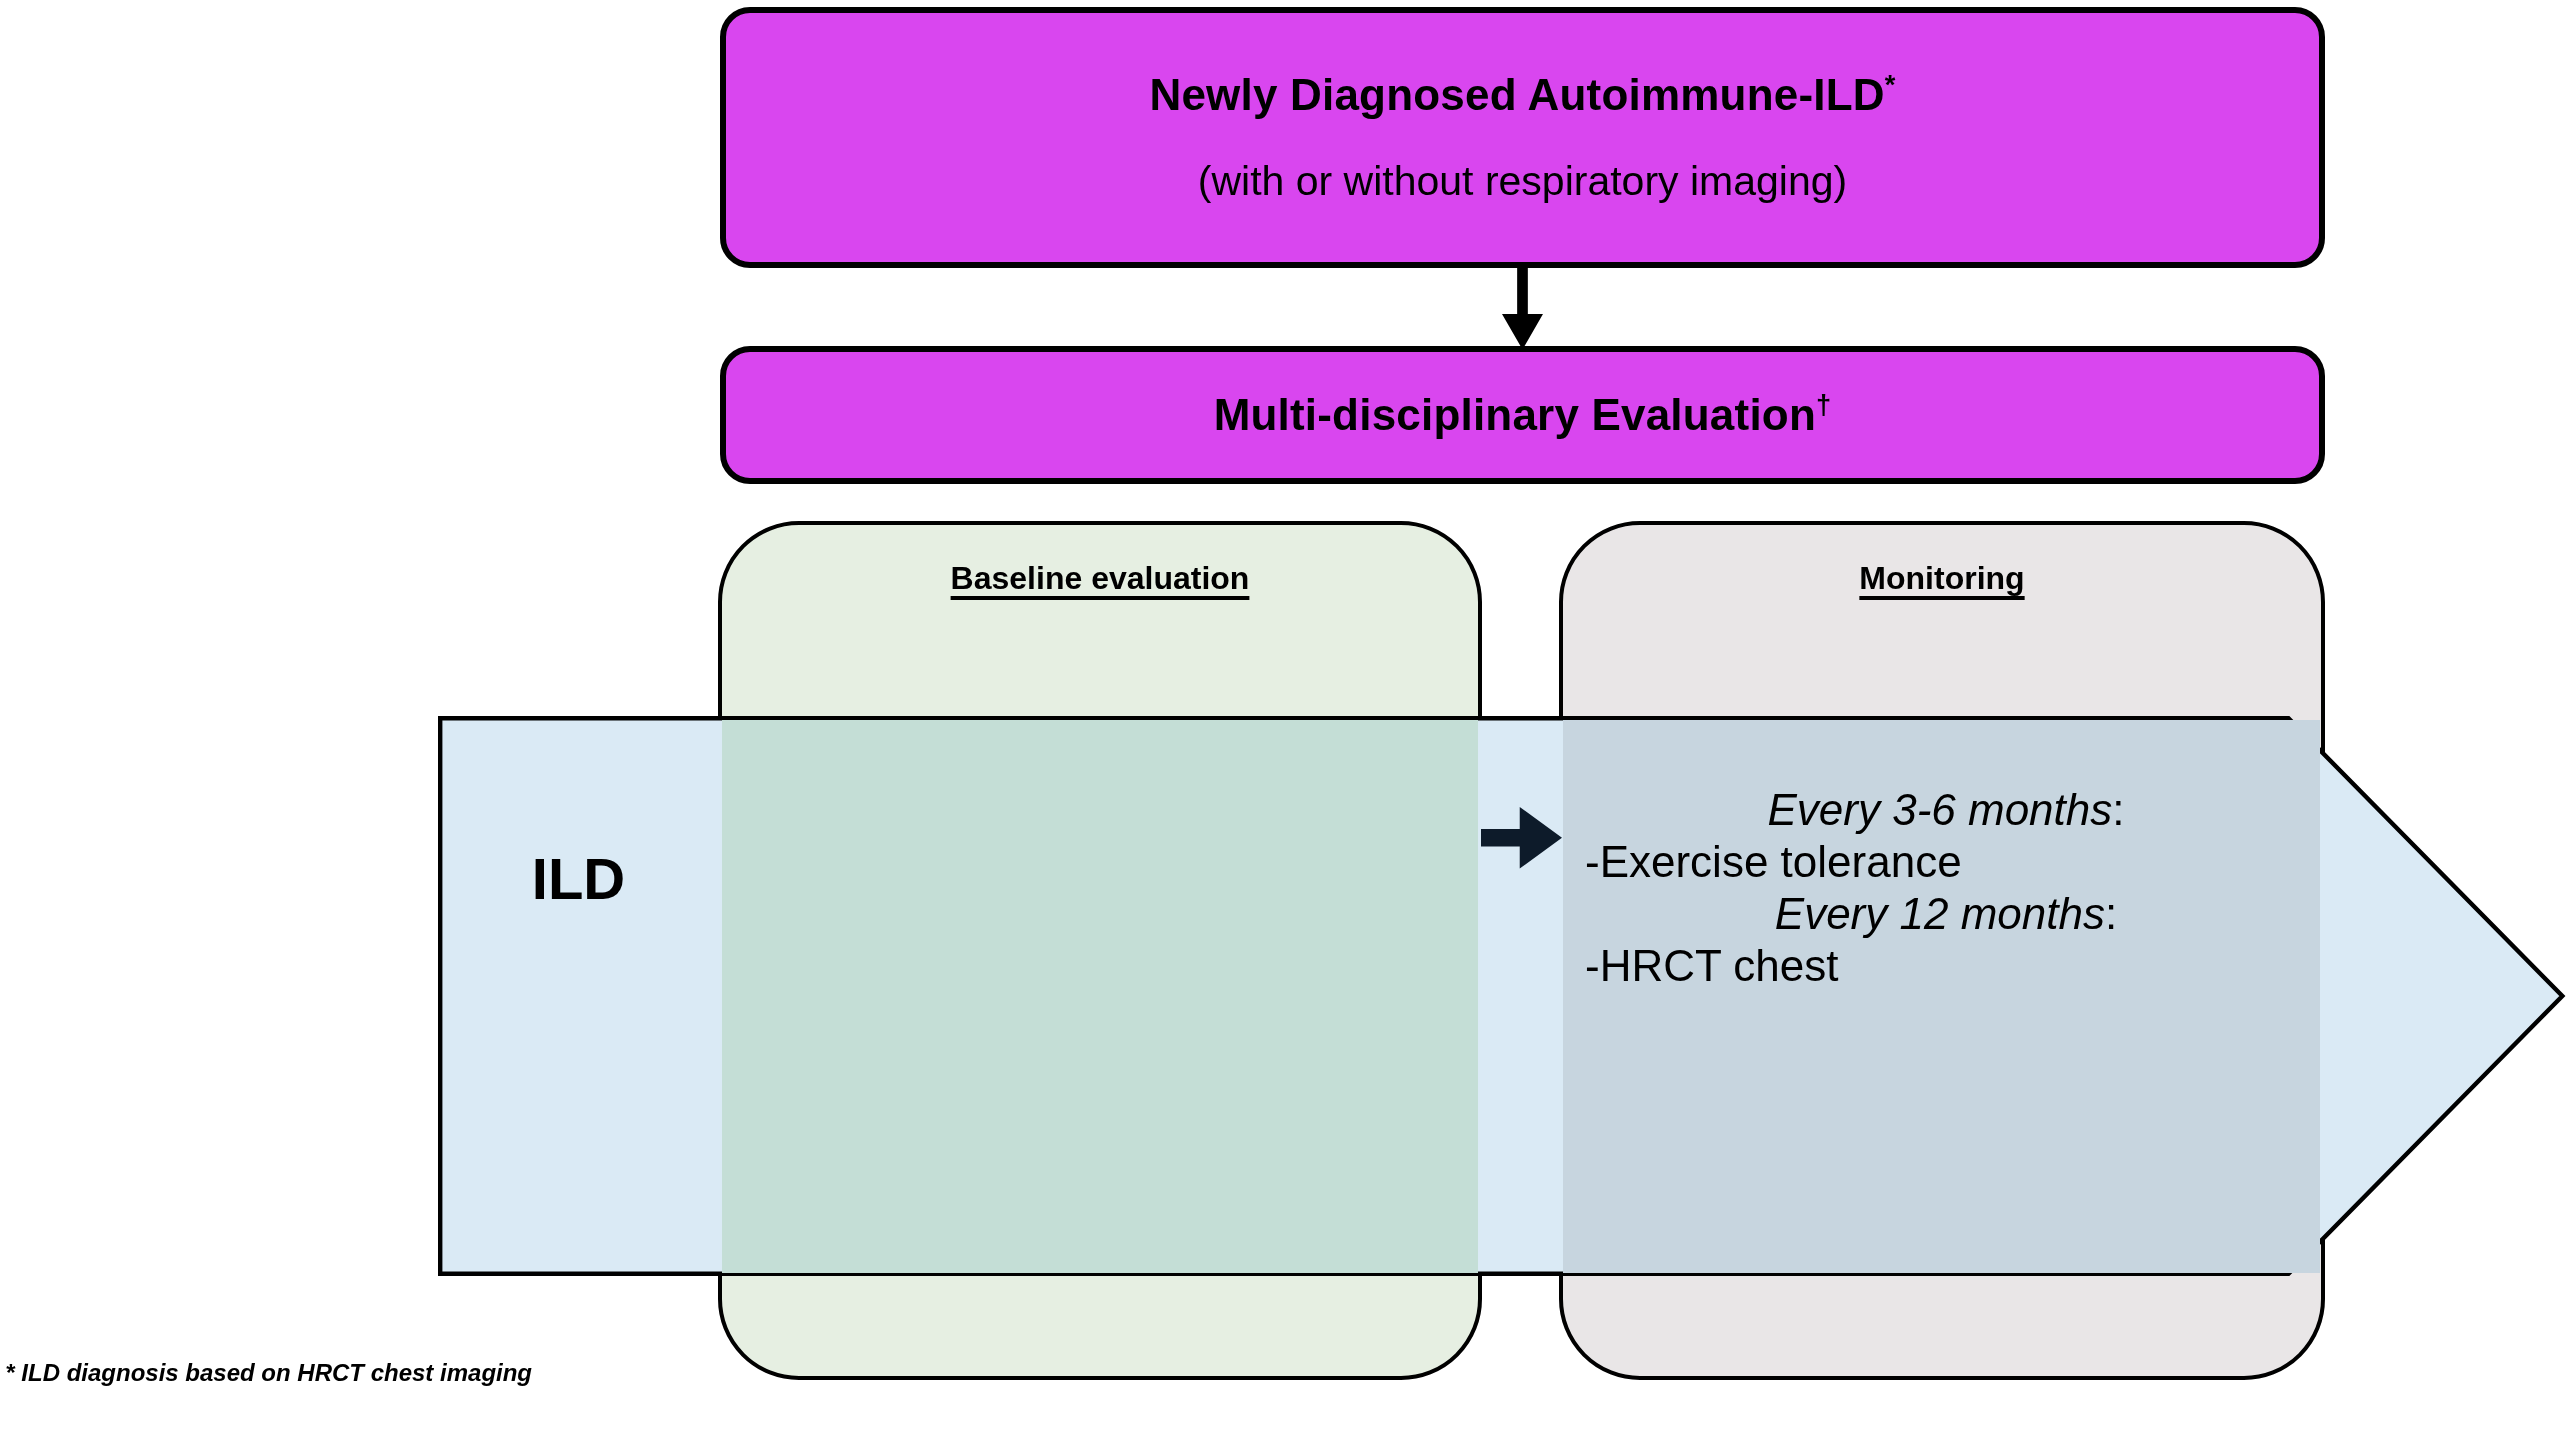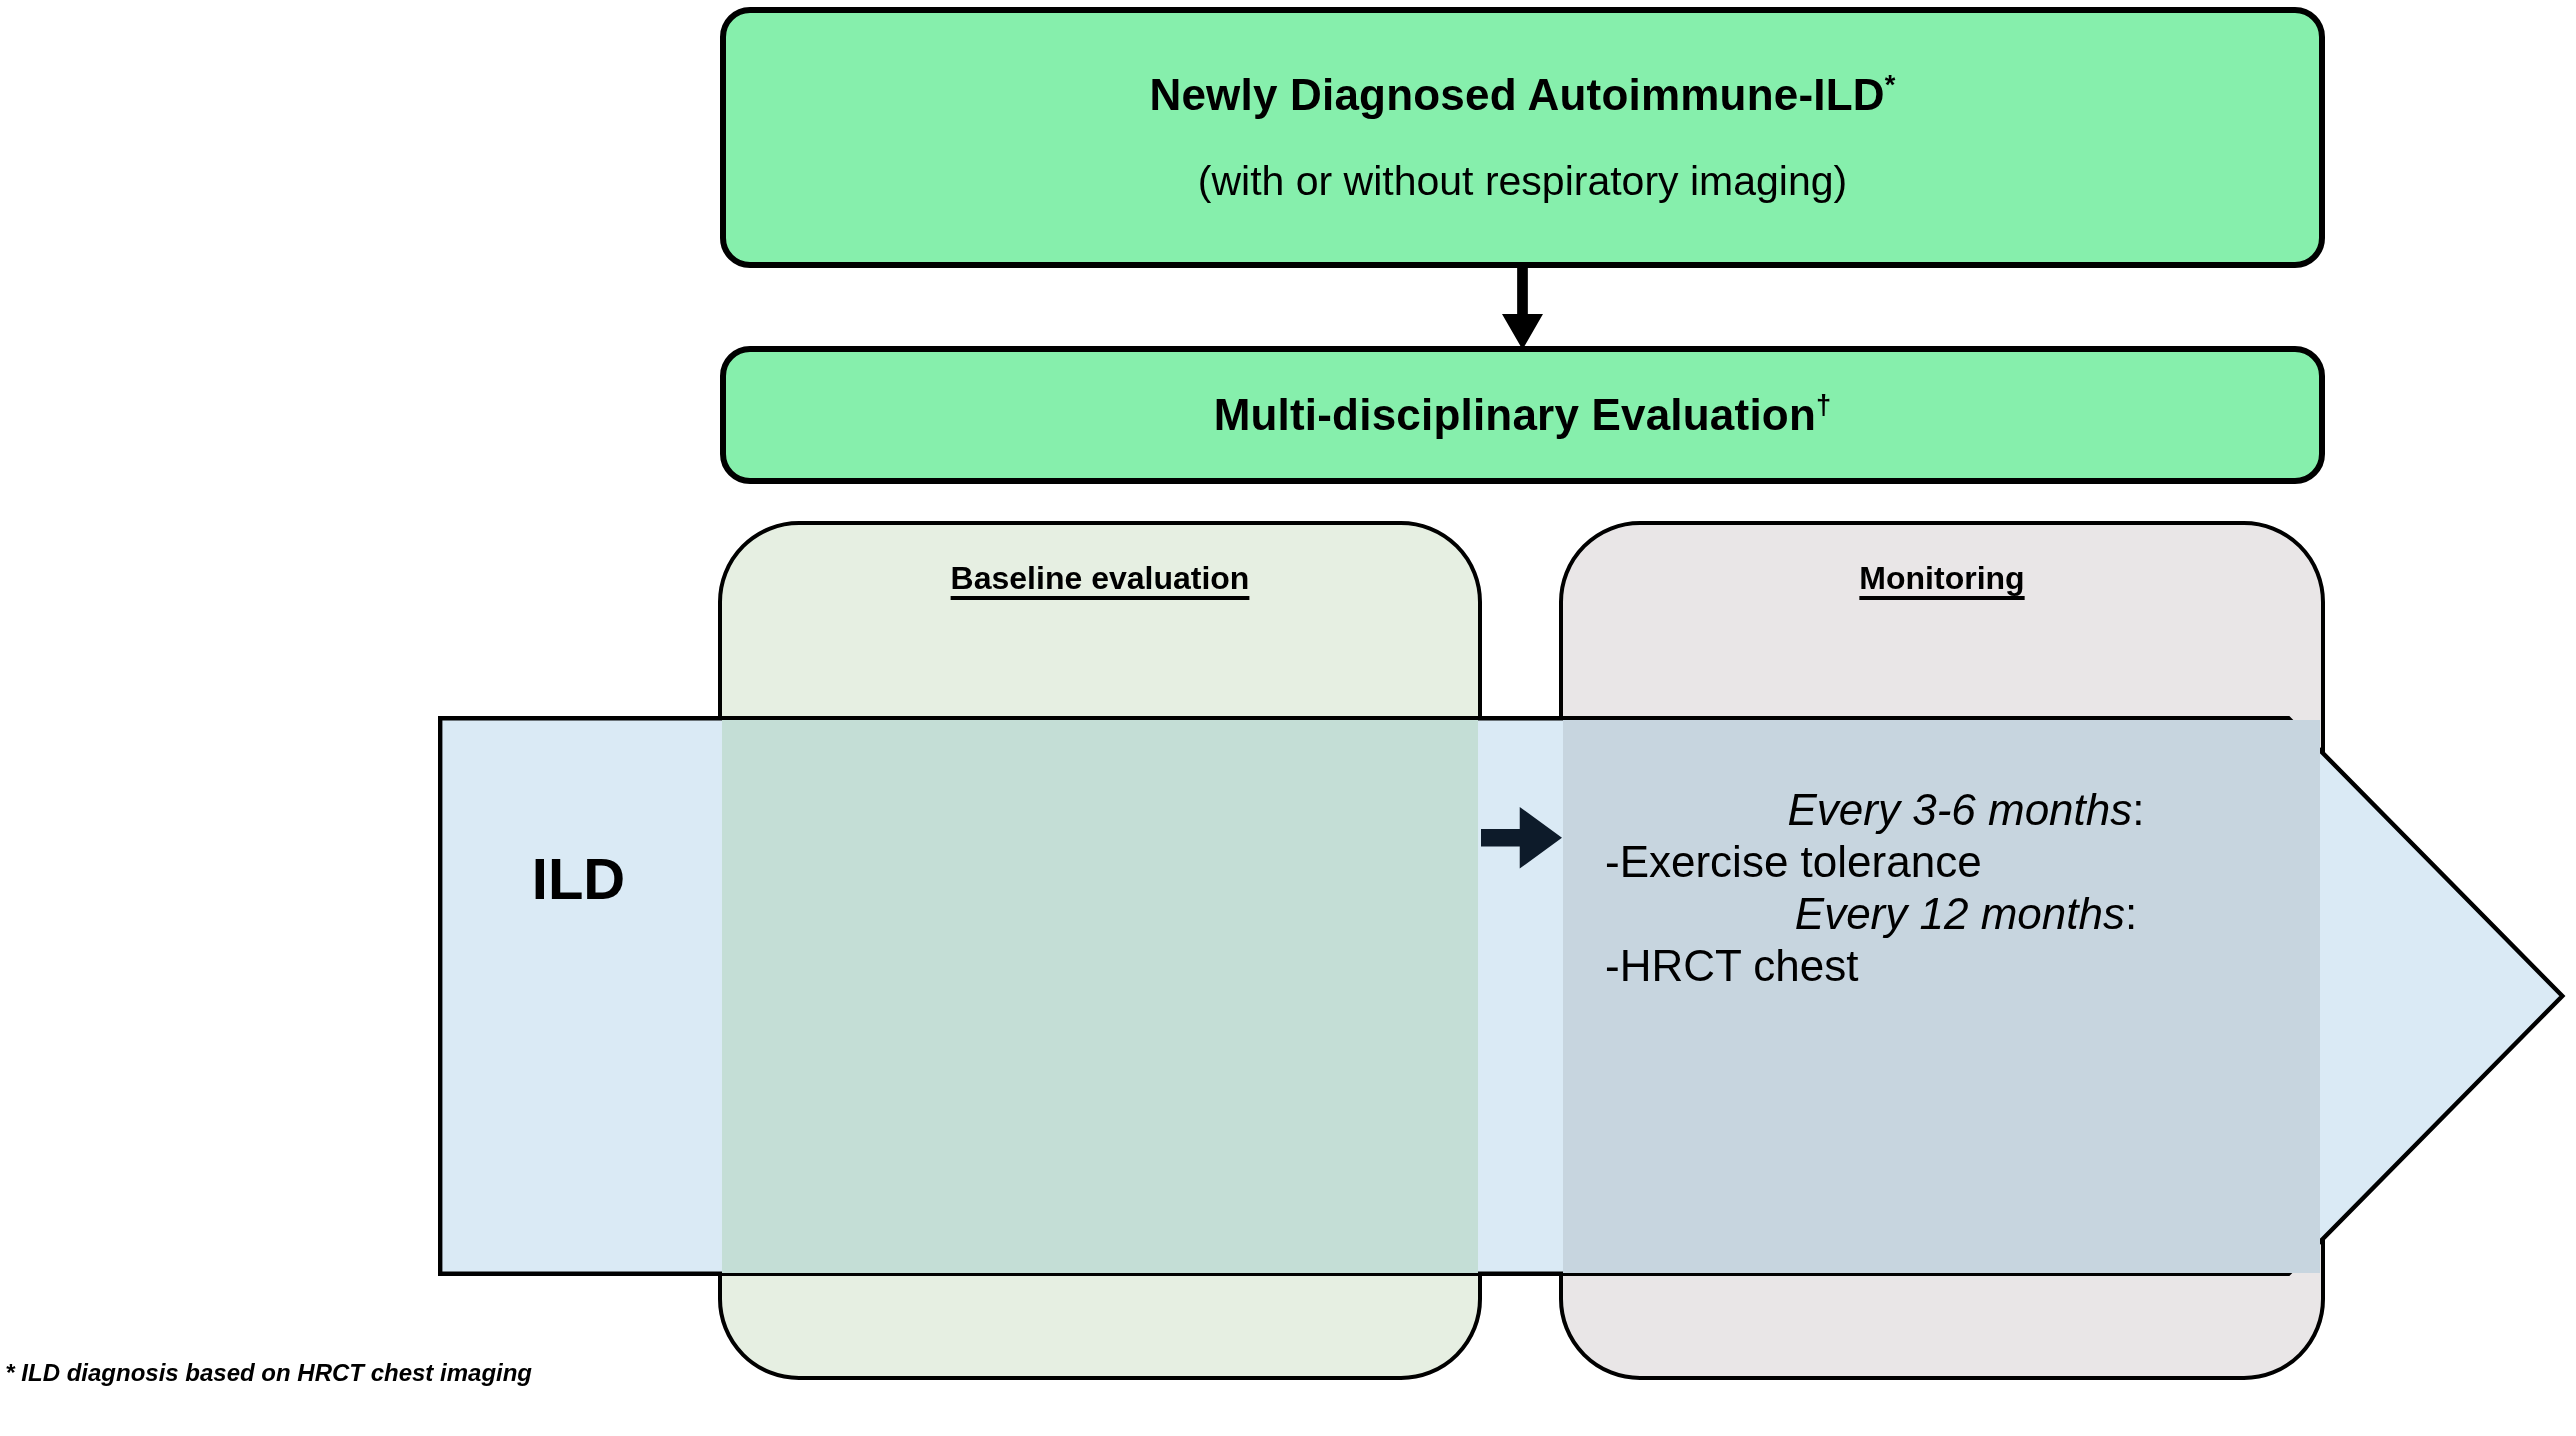--- a/index.html
+++ b/index.html
@@ -16,21 +16,21 @@
     width: 2576px;
     height: 1436px;
     background: #ffffff;
     overflow: hidden;
   }
 
   
   .topbox {
     position: absolute;
     box-sizing: border-box;
-    background: #86efac;
+    background: #d946ef;
     border: 6.2px solid #000000;
     border-radius: 30px;
     display: flex;
     flex-direction: column;
     align-items: center;
     justify-content: center;
     z-index: 6;
   }
   #box-diagnosis {
     left: 720px;
@@ -168,21 +168,20 @@
     font-size: 46px;
     line-height: 1.18;
   }
   #monitoring-list {
     left: 1585px;
     top: 784px;
     width: 722px;
     text-align: left;
     font-size: 44px;
     line-height: 1.18;
-    margin-left: 20px;
   }
   .mon-head {
     display: block;
     font-style: italic;
     text-align: center;
   }
   .mon-head .colon { font-style: normal; }
   .mon-item { display: block; }
 
   

